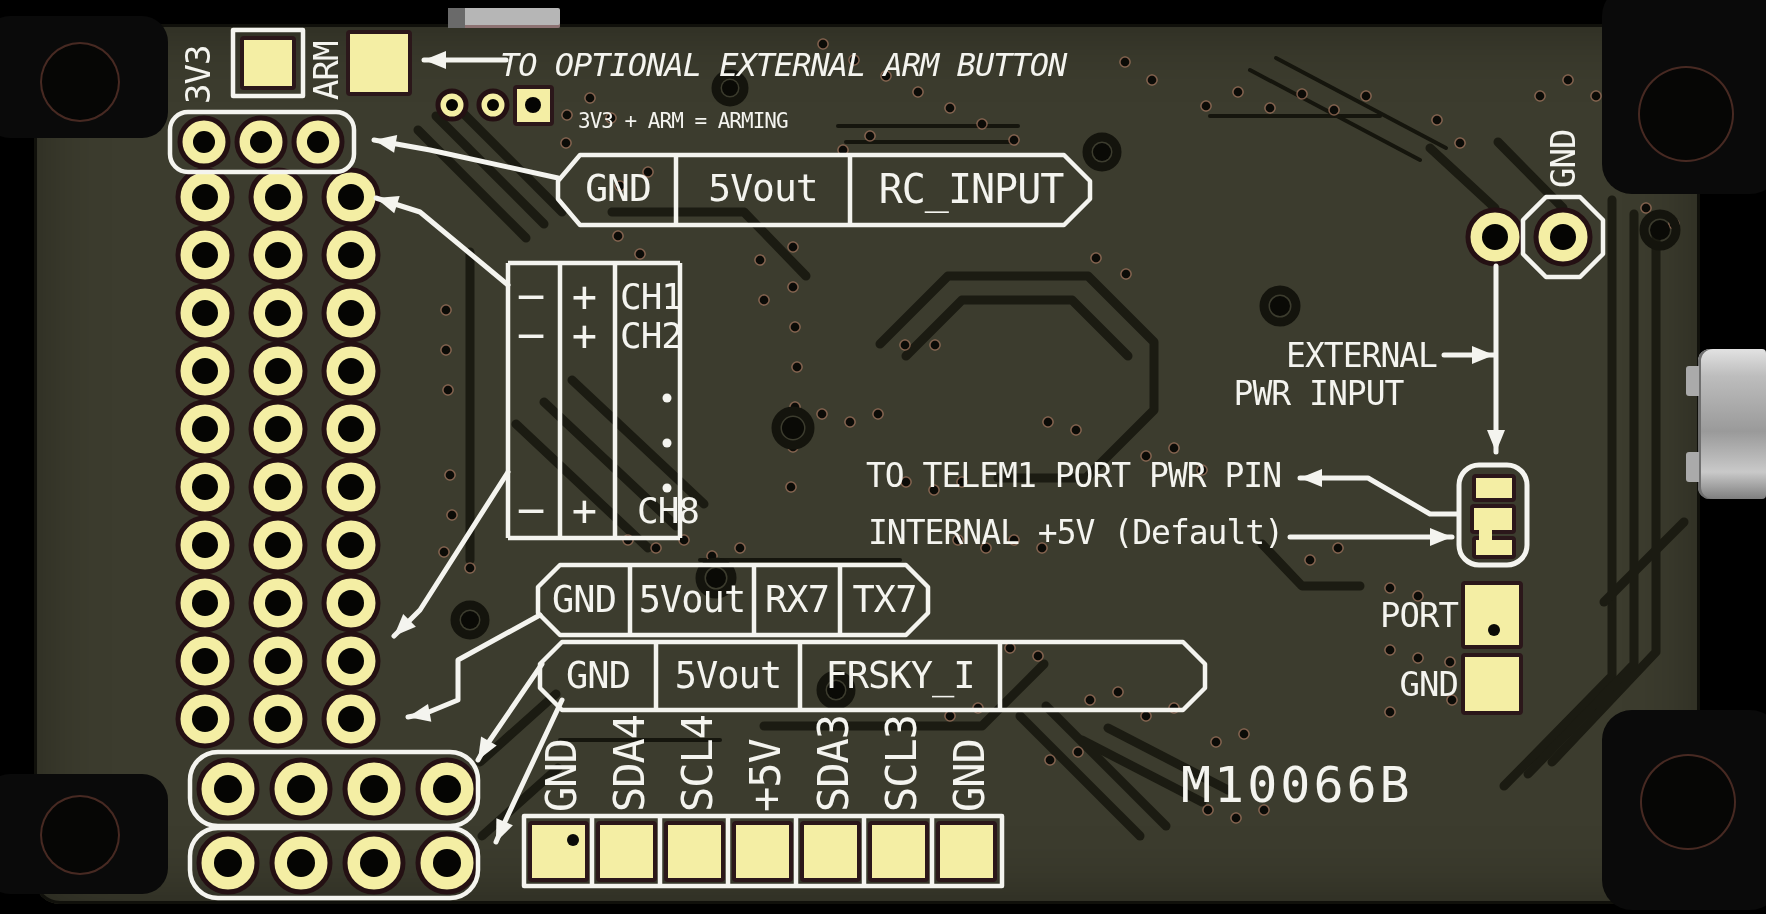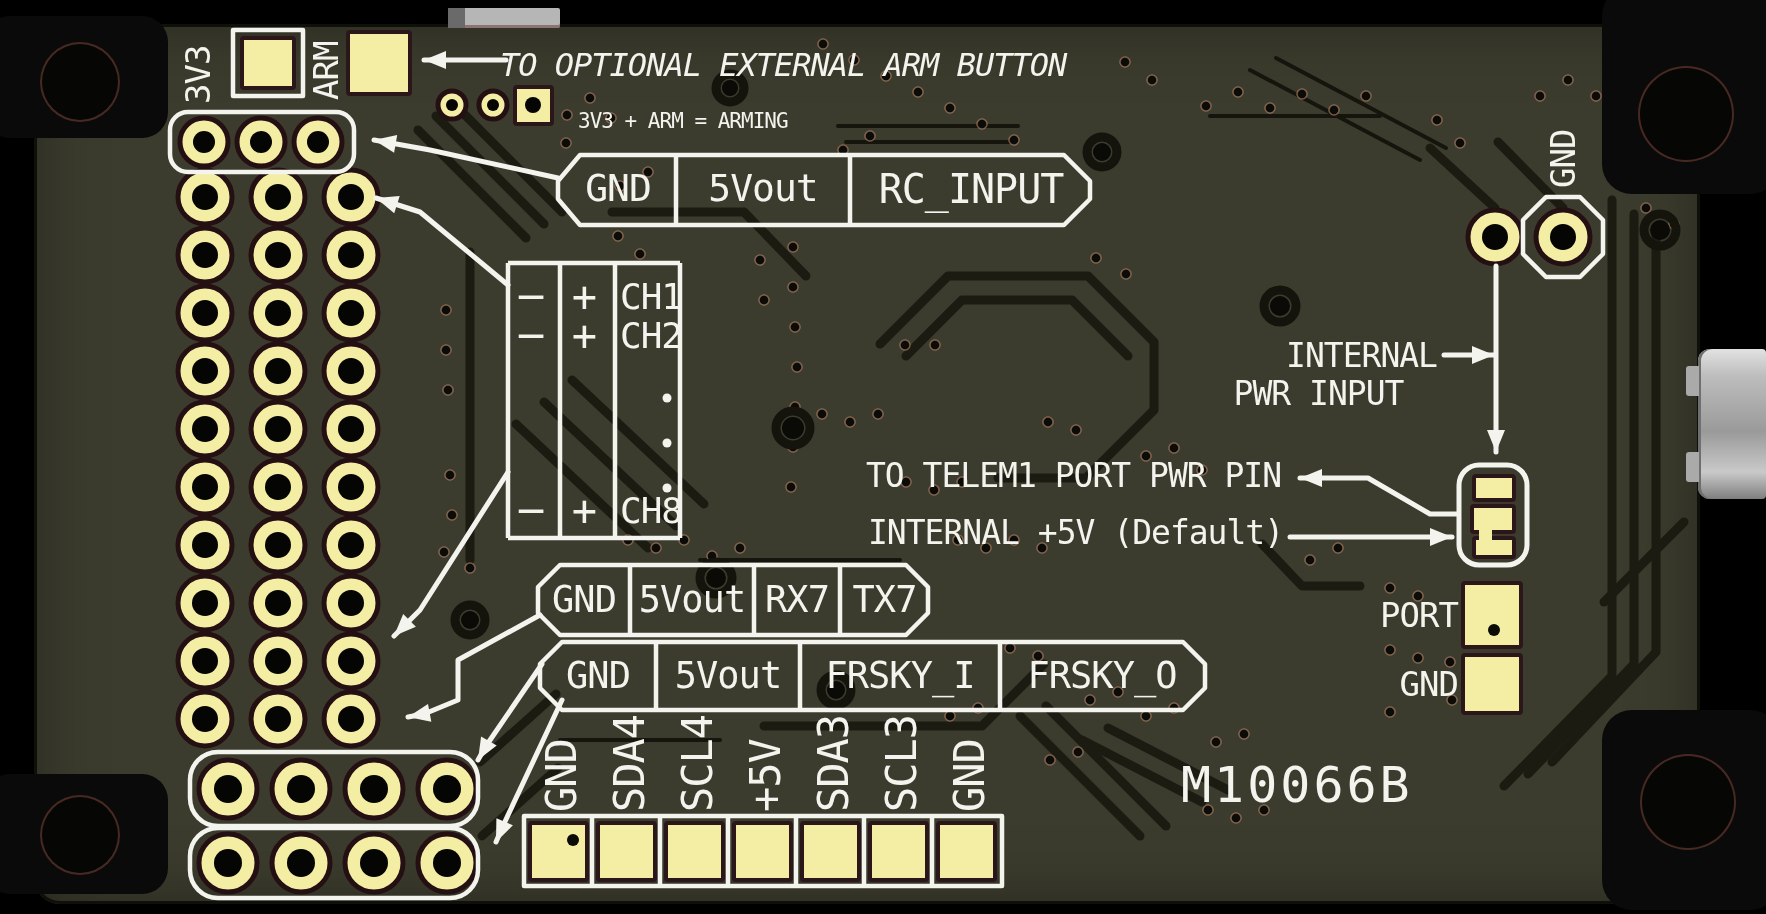--- a/index.html
+++ b/index.html
@@ -351,42 +351,41 @@
   <div class="silk ctr" style="left:852px;top:168px;width:238px;font-size:40px;">RC_INPUT</div>
 
   <div class="silk ctr dash" style="left:510px;top:272px;width:40px;font-size:42px;">-</div>
   <div class="silk ctr dash" style="left:510px;top:311px;width:40px;font-size:42px;">-</div>
   <div class="silk ctr dash" style="left:510px;top:486px;width:40px;font-size:42px;">-</div>
   <div class="silk ctr" style="left:558px;top:274px;width:52px;font-size:42px;">+</div>
   <div class="silk ctr" style="left:558px;top:313px;width:52px;font-size:42px;">+</div>
   <div class="silk ctr" style="left:558px;top:488px;width:52px;font-size:42px;">+</div>
   <div class="silk" style="left:620px;top:278px;font-size:36px;">CH1</div>
   <div class="silk" style="left:620px;top:317px;font-size:36px;text-align:center;">CH2</div>
-  <div class="silk" style="left:620px;top:492px;font-size:36px;">CH8</div>
+  <div class="silk" style="left:637px;top:492px;font-size:36px;">CH8</div>
 
   <div class="silk ctr" style="left:540px;top:580px;width:88px;font-size:37px;">GND</div>
   <div class="silk ctr" style="left:632px;top:580px;width:120px;font-size:37px;">5Vout</div>
   <div class="silk ctr" style="left:756px;top:580px;width:82px;font-size:37px;">RX7</div>
   <div class="silk ctr" style="left:842px;top:580px;width:85px;font-size:37px;">TX7</div>
 
   <div class="silk ctr" style="left:542px;top:656px;width:112px;font-size:37px;">GND</div>
   <div class="silk ctr" style="left:658px;top:656px;width:140px;font-size:37px;">5Vout</div>
   <div class="silk ctr" style="left:802px;top:656px;width:196px;font-size:37px;">FRSKY_I</div>
-  <div class="silk ctr" style="left:1002px;top:656px;width:200px;font-size:37px;">FRSKY_O</div>
 
   <div class="silk vlabel" style="left:539px;top:812px;width:126px;font-size:42px;">GND</div>
   <div class="silk vlabel" style="left:607px;top:812px;width:126px;font-size:42px;">SDA4</div>
   <div class="silk vlabel" style="left:675px;top:812px;width:126px;font-size:42px;">SCL4</div>
   <div class="silk vlabel" style="left:743px;top:812px;width:126px;font-size:42px;">+5V</div>
   <div class="silk vlabel" style="left:811px;top:812px;width:126px;font-size:42px;">SDA3</div>
   <div class="silk vlabel" style="left:879px;top:812px;width:126px;font-size:42px;">SCL3</div>
   <div class="silk vlabel" style="left:947px;top:812px;width:126px;font-size:42px;">GND</div>
 
   <div class="silk vlabel" style="left:1545px;top:188px;width:78px;font-size:34px;">GND</div>
-  <div class="silk rt" style="left:1200px;top:338px;width:237px;font-size:33px;">INTERNAL</div>
+  <div class="silk rt" style="left:1200px;top:338px;width:237px;font-size:33px;">EXTERNAL</div>
   <div class="silk rt" style="left:1200px;top:376px;width:237px;font-size:33px;text-align:center;">PWR INPUT</div>
   <div class="silk" style="left:866px;top:458px;font-size:33px;">TO TELEM1 PORT PWR PIN</div>
   <div class="silk" style="left:868px;top:515px;font-size:33px;">INTERNAL +5V (Default)</div>
   <div class="silk rt" style="left:1332px;top:597px;width:126px;font-size:34px;">PORT</div>
   <div class="silk rt" style="left:1332px;top:666px;width:126px;font-size:34px;">GND</div>
 
   <div class="silk" style="left:1146px;top:758px;font-size:50px;letter-spacing:3px;margin-left:35px;">M10066B</div>
 
   <div class="ear" style="left:-16px;top:16px;width:184px;height:122px;border-radius:26px;">
     <div class="earhole" style="left:56px;top:26px;width:76px;height:76px;"></div>

